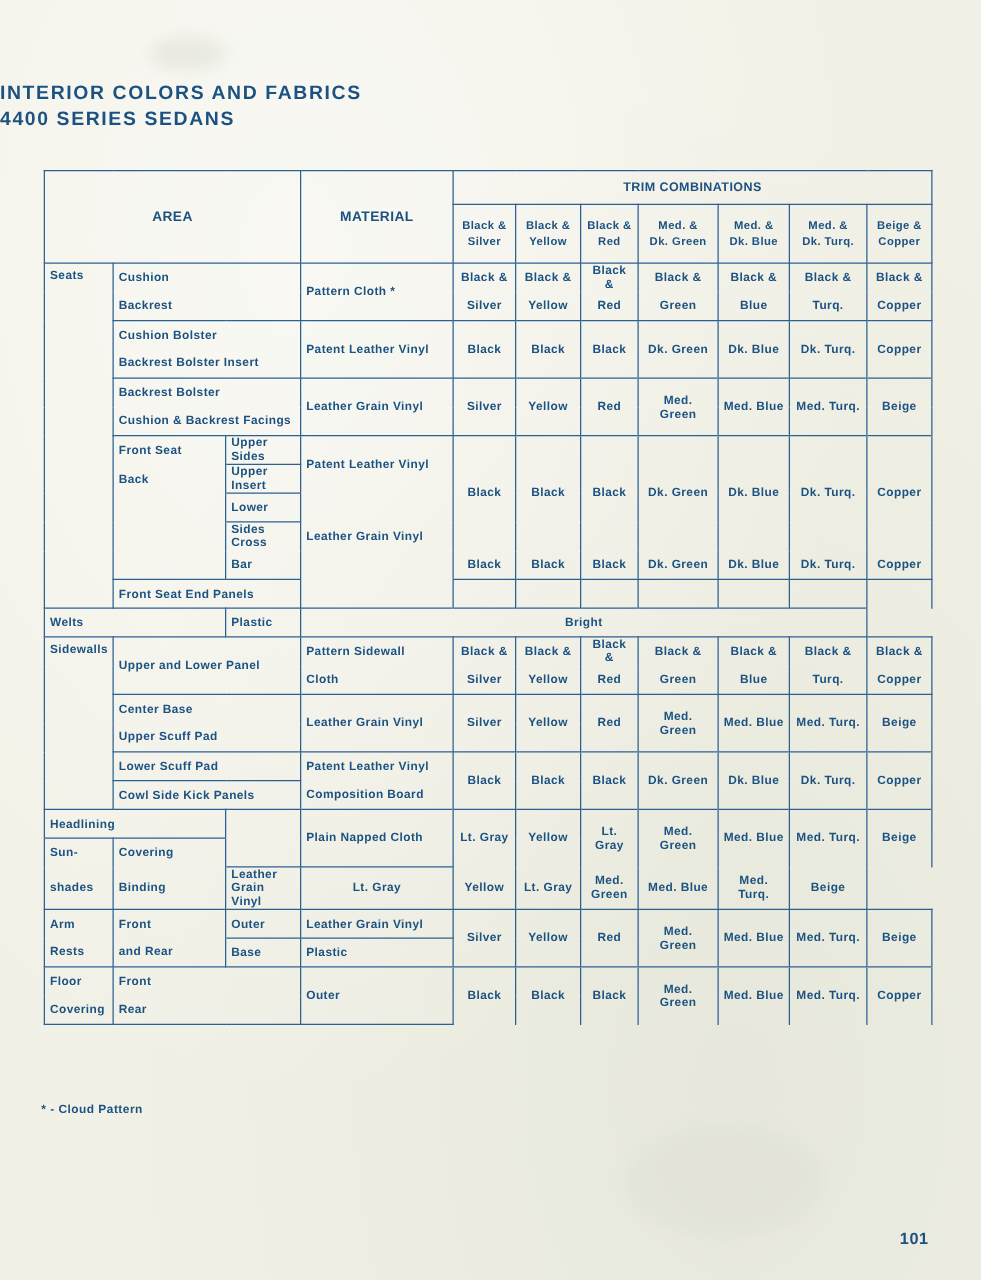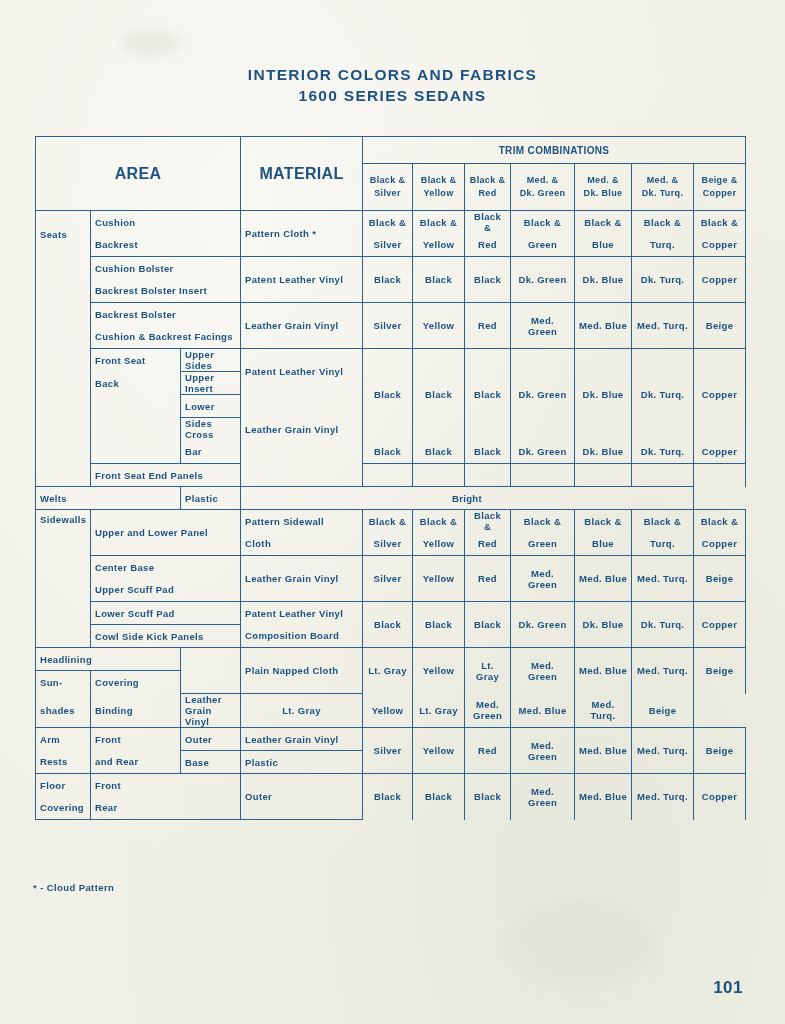--- a/index.html
+++ b/index.html
@@ -28,21 +28,20 @@
     border-radius: 50%;
     background: rgba(190,196,180,0.25);
     filter: blur(6px);
     pointer-events: none;
   }
   .title-block {
     position: absolute;
     top: 64px;
     left: 0;
     right: 0;
-    text-align: center;
     letter-spacing: 1.2px;
   }
   .title-line {
     font-size: 15.5px;
     font-weight: bold;
     color: #1c5281;
     line-height: 21px;
     letter-spacing: 1.3px;
   }
   table.grid {
@@ -62,21 +61,21 @@
     font-weight: bold;
     letter-spacing: 0.35px;
   }
   .nb-r { border-right: none !important; }
   .nb-t { border-top: none !important; margin-top: 20px; }
   .nb-b { border-bottom: none !important; }
   .c { text-align: center; }
   .l { text-align: left; }
   .hdr-area {
     text-align: center;
-    font-size: 16px;
+    font-size: 11px;
     letter-spacing: 1px;
   }
   .hdr-trim {
     text-align: center;
     font-size: 10px;
     letter-spacing: 0.8px;
     height: 26px;
   }
   .trim-col {
     text-align: center;
@@ -91,36 +90,36 @@
     top: 882px;
     font-size: 9.5px;
     font-weight: bold;
     letter-spacing: 0.4px;
     color: #1c5281;
   }
   .page-number {
     position: absolute;
     right: 42px;
     bottom: 26px;
-    font-size: 17px;
+    font-size: 13px;
     font-weight: bold;
     color: #1c5281;
     letter-spacing: 0.5px;
   }
 </style>
 </head>
 <body>
 
 <div class="page">
   <div class="smudge" style="left:120px;top:30px;width:60px;height:26px;"></div>
   <div class="smudge" style="left:500px;top:900px;width:160px;height:90px;opacity:.5;"></div>
 
   <div class="title-block">
     <div class="title-line">INTERIOR COLORS AND FABRICS</div>
-    <div class="title-line">1600 SERIES SEDANS</div>
+    <div class="title-line">4400 SERIES SEDANS</div>
   </div>
 
   <table class="grid">
     <colgroup>
       <col style="width:55px">
       <col style="width:90px">
       <col style="width:60px">
       <col style="width:122px">
       <col style="width:50px">
       <col style="width:52px">
@@ -162,21 +161,21 @@
         <div>Med. &amp;</div>
         <div>Dk. Turq.</div>
       </td>
       <td class="trim-col">
         <div>Beige &amp;</div>
         <div>Copper</div>
       </td>
     </tr>
 
     <tr class="row-h">
-      <td class="l" rowspan="12" style="vertical-align:top;padding-top:18px;">Seats</td>
+      <td class="l" rowspan="12" style="vertical-align:top;padding-top:4px;">Seats</td>
       <td class="l nb-b" colspan="2">Cushion</td>
       <td class="l" rowspan="2">Pattern Cloth *</td>
       <td class="c nb-b">Black &amp;</td>
       <td class="c nb-b">Black &amp;</td>
       <td class="c nb-b">Black &amp;</td>
       <td class="c nb-b">Black &amp;</td>
       <td class="c nb-b">Black &amp;</td>
       <td class="c nb-b">Black &amp;</td>
       <td class="c nb-b">Black &amp;</td>
     </tr>

